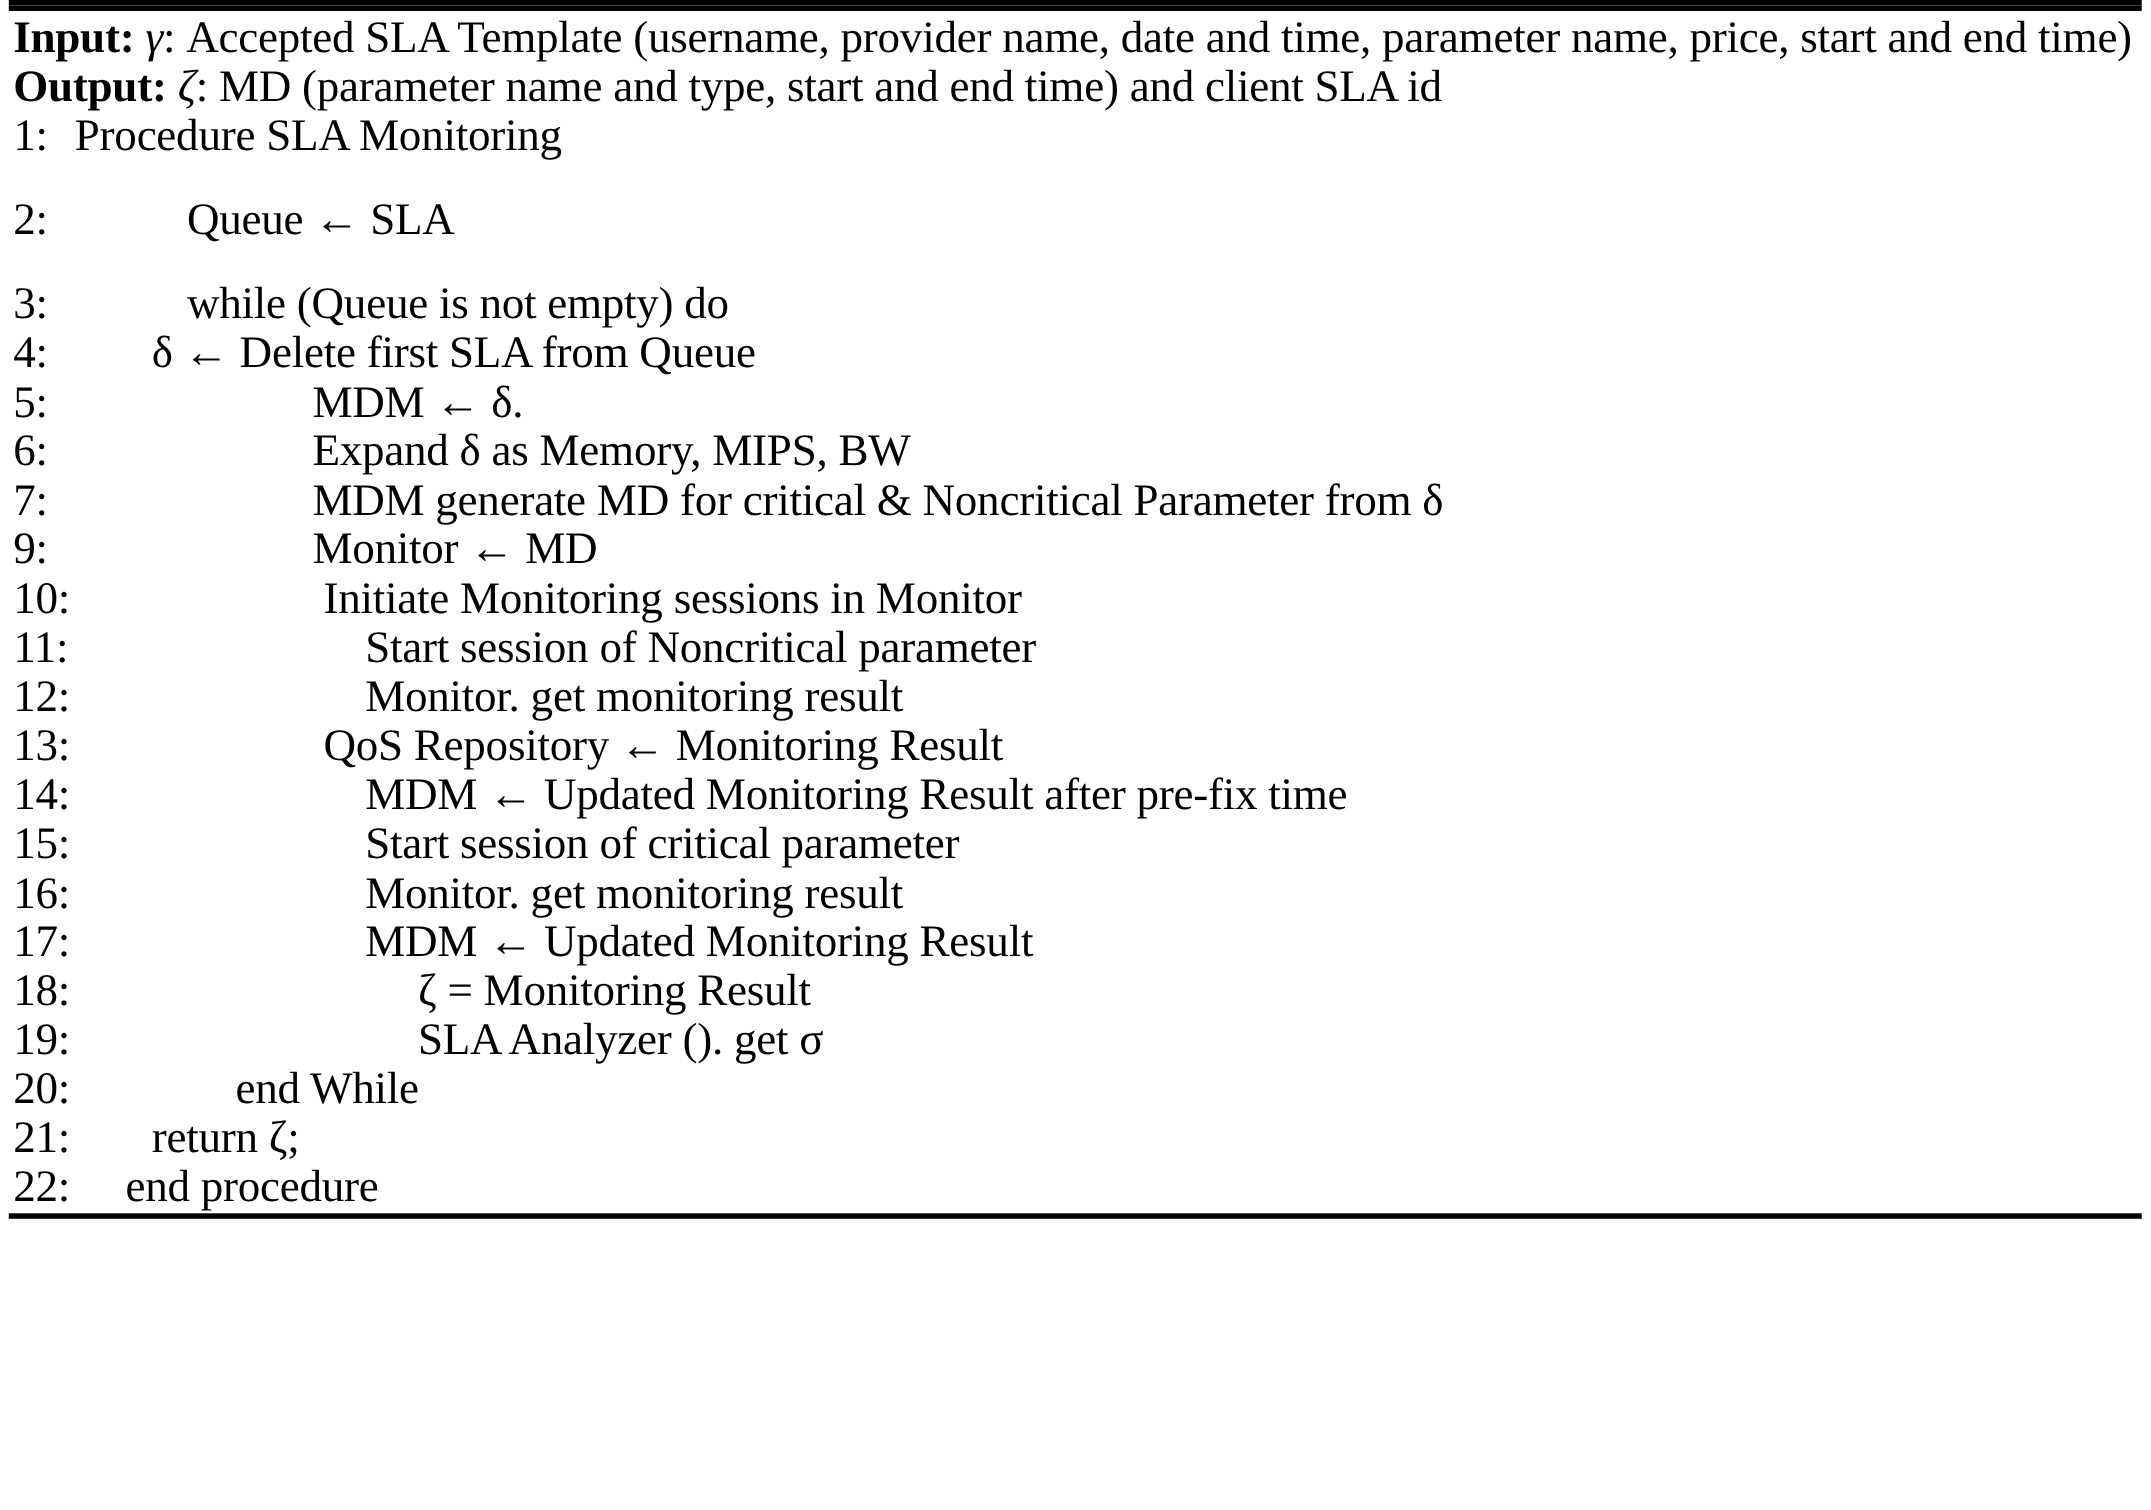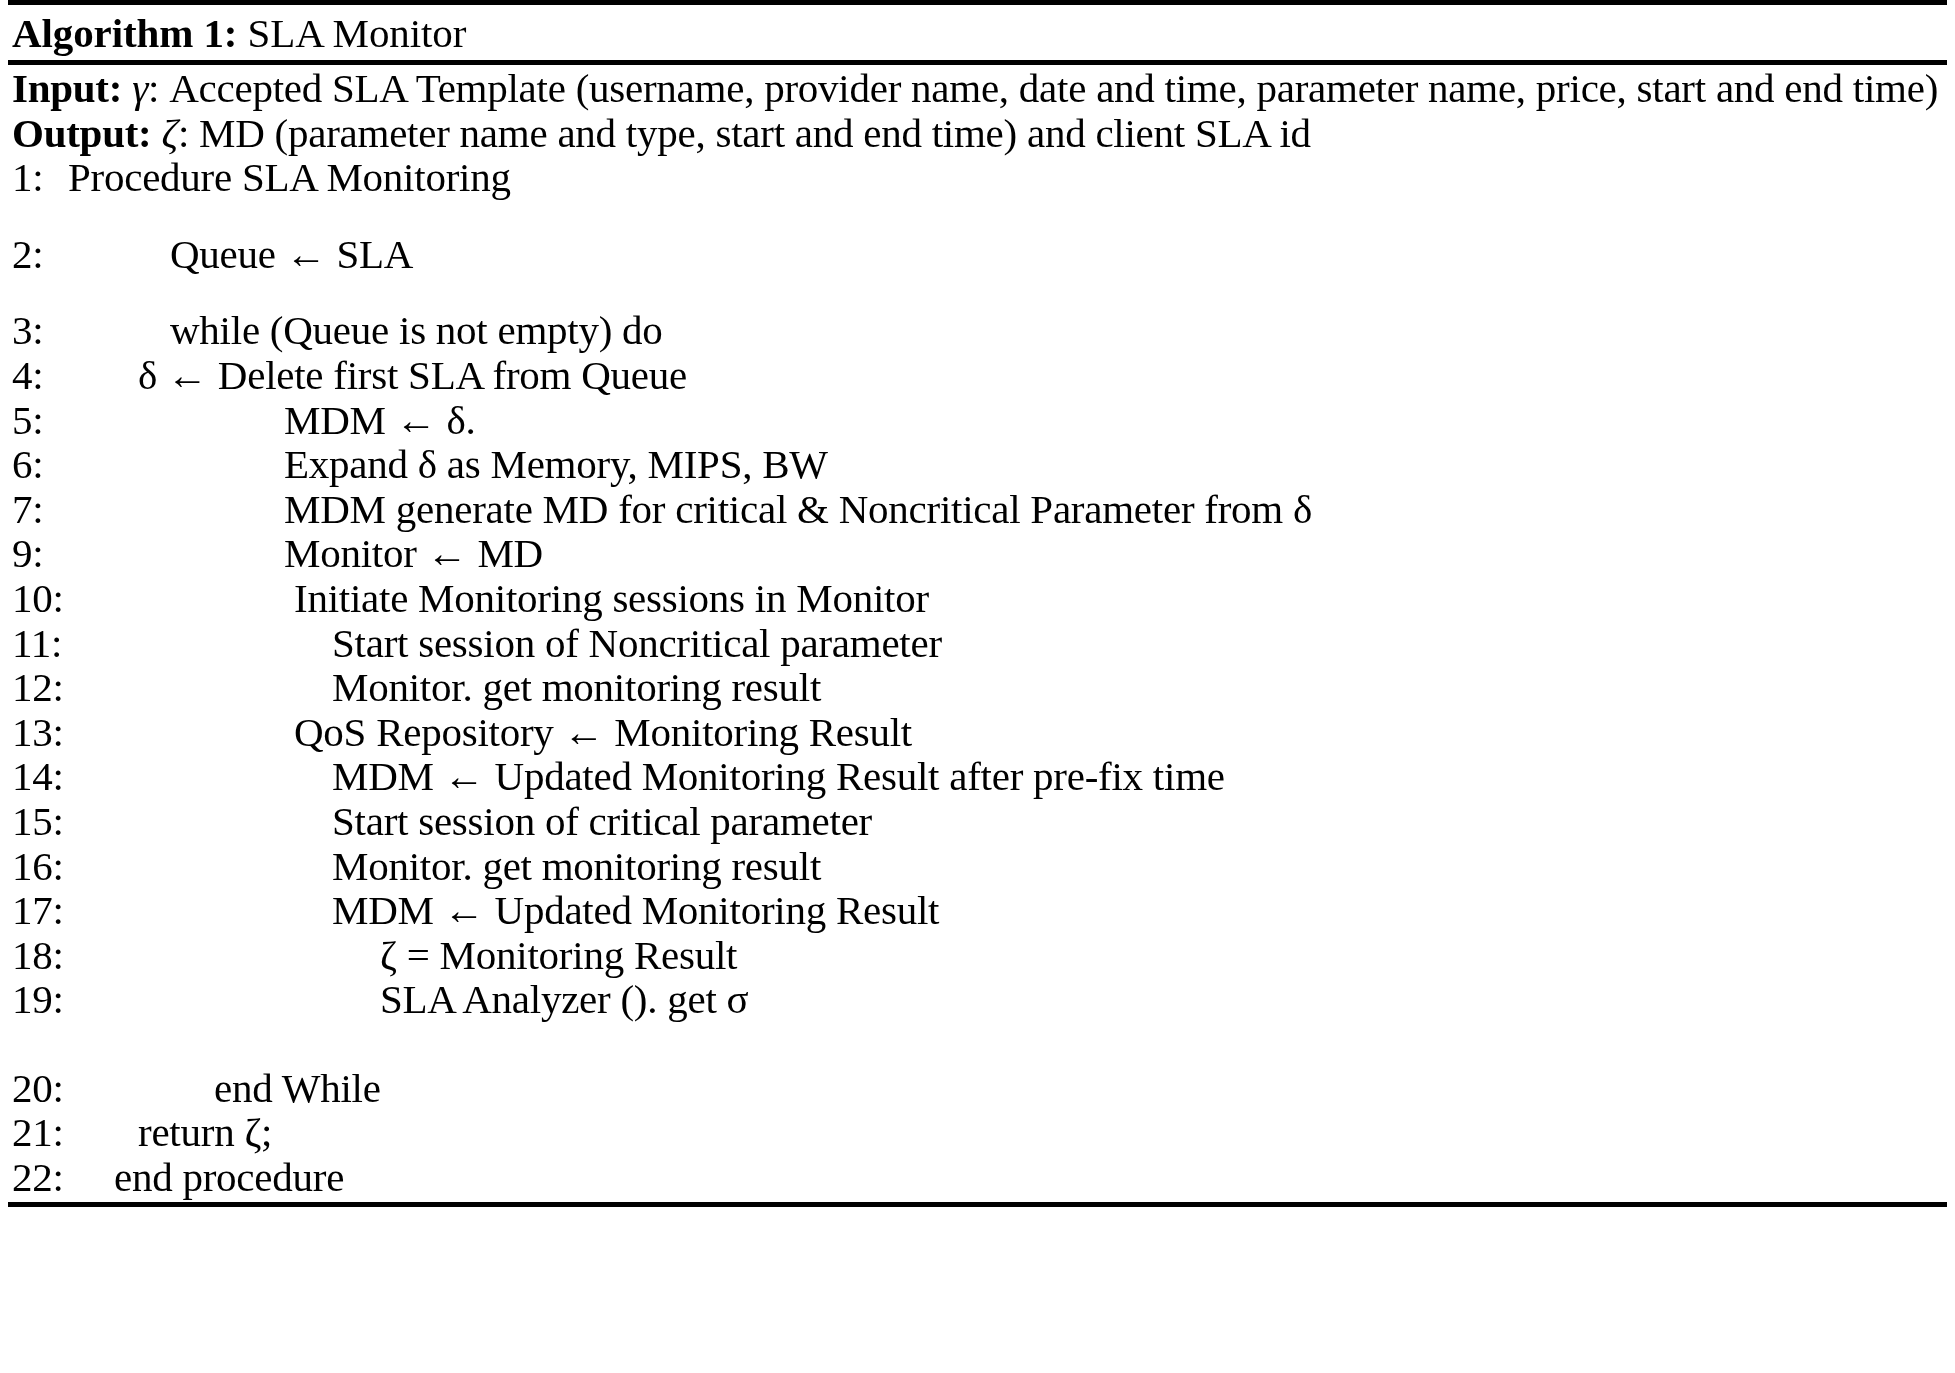--- a/index.html
+++ b/index.html
@@ -88,33 +88,30 @@
     white-space: pre;
   }
   
   .ind-0 { margin-left: 0px; }
   .ind-1 { margin-left: 102px; margin-top: 32px; }
   .ind-3 { margin-left: 70px; }
   .ind-4 { margin-left: 216px; }
   .ind-5 { margin-left: 226px; }
   .ind-6 { margin-left: 264px; }
   .ind-8 { margin-left: 312px; }
-  .ind-10 { margin-left: 146px; margin-top: 44px; }
+  .ind-10 { margin-left: 146px; }
   .ind-11 { margin-left: 46px; }
 </style>
 </head>
 <body>
 
 <div class="algorithm-block">
 
   <div class="rule-top"></div>
 
-  <div class="algo-caption">
-    <span class="caption-label">Algorithm 1:</span><span class="caption-title"> SLA Monitor</span>
-  </div>
 
   <div class="rule-mid"></div>
 
   <div class="algo-body">
 
     <div class="io-line"><span class="io-label">Input:</span> <span class="greek">γ</span><span>: Accepted SLA Template (username, provider name, date and time, parameter name, price, start and end time)</span></div>
 
     <div class="io-line"><span class="io-label">Output:</span> <span class="greek">ζ</span><span>: MD (parameter name and type, start and end time) and client SLA id</span></div>
 
     <div id="steps-container">

